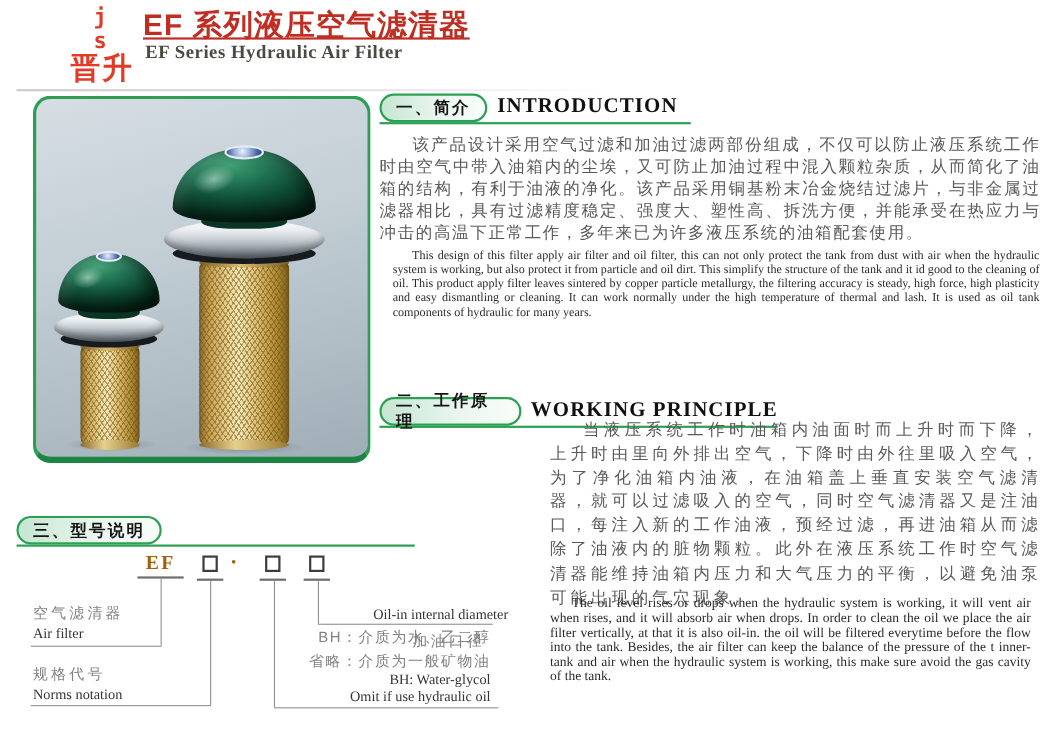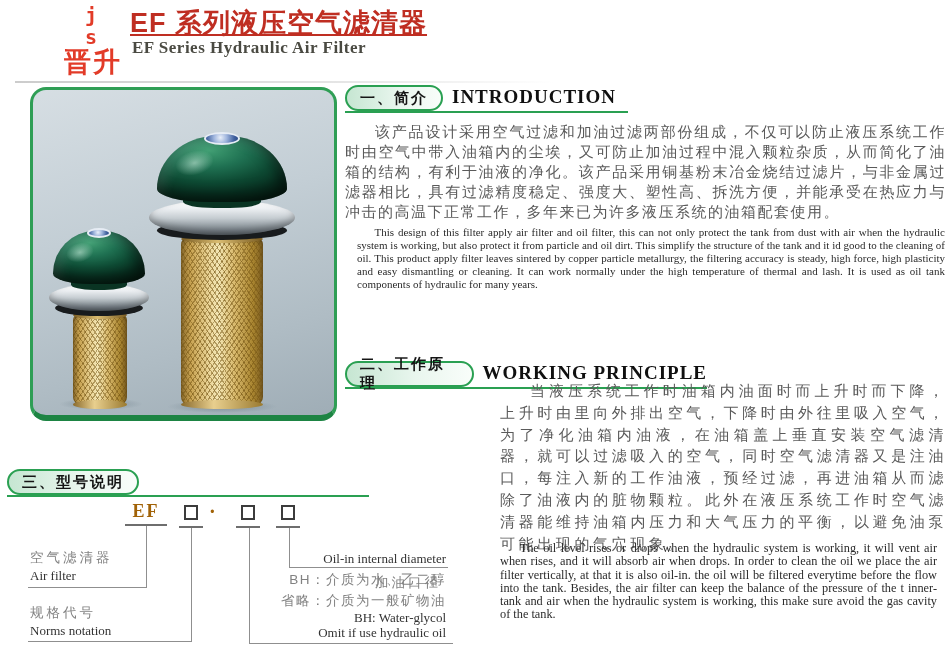--- a/index.html
+++ b/index.html
@@ -21,21 +21,21 @@
 
   
   .sec-head{position:absolute;display:flex;align-items:flex-end;gap:9px;border-bottom:2px solid #2aa052;}
   .pill{display:inline-flex;align-items:center;justify-content:center;height:26px;padding:0 13px;
     border:2px solid #2aa052;border-radius:15px;
     background:linear-gradient(90deg,#c6e6d2 0%,#e9f6ee 55%,#f9fdfa 100%);
     font-size:15px;font-weight:bold;color:#151515;letter-spacing:2px;margin-bottom:0px;}
   .sec-en{font-family:"Liberation Serif",serif;font-weight:bold;font-size:19px;color:#101010;letter-spacing:1px;padding-bottom:3px;white-space:nowrap;}
   #sh1{left:345px;top:84px;width:283px;height:29px;}
   #sh2{left:345px;top:335px;width:362px;height:29px;margin-top:25px;}
-  #sh3{left:7px;top:468px;width:362px;height:29px;text-align:right;}
+  #sh3{left:15px;top:468px;width:362px;height:29px;text-align:right;}
 
   
   .cn-par{position:absolute;margin:0;color:#5a5a5a;text-align:justify;text-indent:2em;}
   #p-cn1{left:345px;top:122px;width:601px;font-size:15px;line-height:20px;letter-spacing:1.5px;}
   #p-cn2{left:500px;top:380px;width:447px;font-size:15px;line-height:21.8px;letter-spacing:3.6px;}
   .en-par{position:absolute;margin:0;color:#2b2b2b;font-family:"Liberation Serif",serif;text-align:justify;text-indent:1.6em;}
   #p-en1{left:357px;top:226px;width:588px;font-size:11px;line-height:12.9px;}
   #p-en2{left:500px;top:542px;width:437px;font-size:12.3px;line-height:13.3px;}
 
   
@@ -103,21 +103,21 @@
   #v3{left:249px;top:528px;height:115px;} #h3{left:249px;top:643px;width:204px;}
   #v4{left:289px;top:528px;height:39px;}  #h4{left:289px;top:567px;width:159px;}
   .dlab-cn{position:absolute;color:#828282;font-size:13.5px;letter-spacing:3px;white-space:nowrap;}
   .dlab-en{position:absolute;color:#333;font-size:13px;font-family:"Liberation Serif",serif;white-space:nowrap;}
   #lab-air-cn{left:30px;top:549px;}
   #lab-air-en{left:30px;top:568px;}
   #lab-norms-cn{left:30px;top:604px;}
   #lab-norms-en{left:30px;top:623px;}
   .r{text-align:right;}
   #lab-oil-cn{left:284px;top:534px;width:157px;letter-spacing:3px;margin-top:40px;}
-  #lab-oil-en{left:289px;top:551px;width:157px;padding-left:28px;}
+  #lab-oil-en{left:305px;top:551px;width:157px;padding-left:28px;}
   #lab-bh-cn{left:249px;top:571px;width:197px;letter-spacing:1.5px;}
   #lab-omit-cn{left:249px;top:592px;width:197px;letter-spacing:1.5px;}
   #lab-bh-en{left:249px;top:610px;width:197px;}
   #lab-omit-en{left:249px;top:625px;width:197px;}
 </style>
 </head>
 <body>
 
 <div data-name="catalog-page">
 

